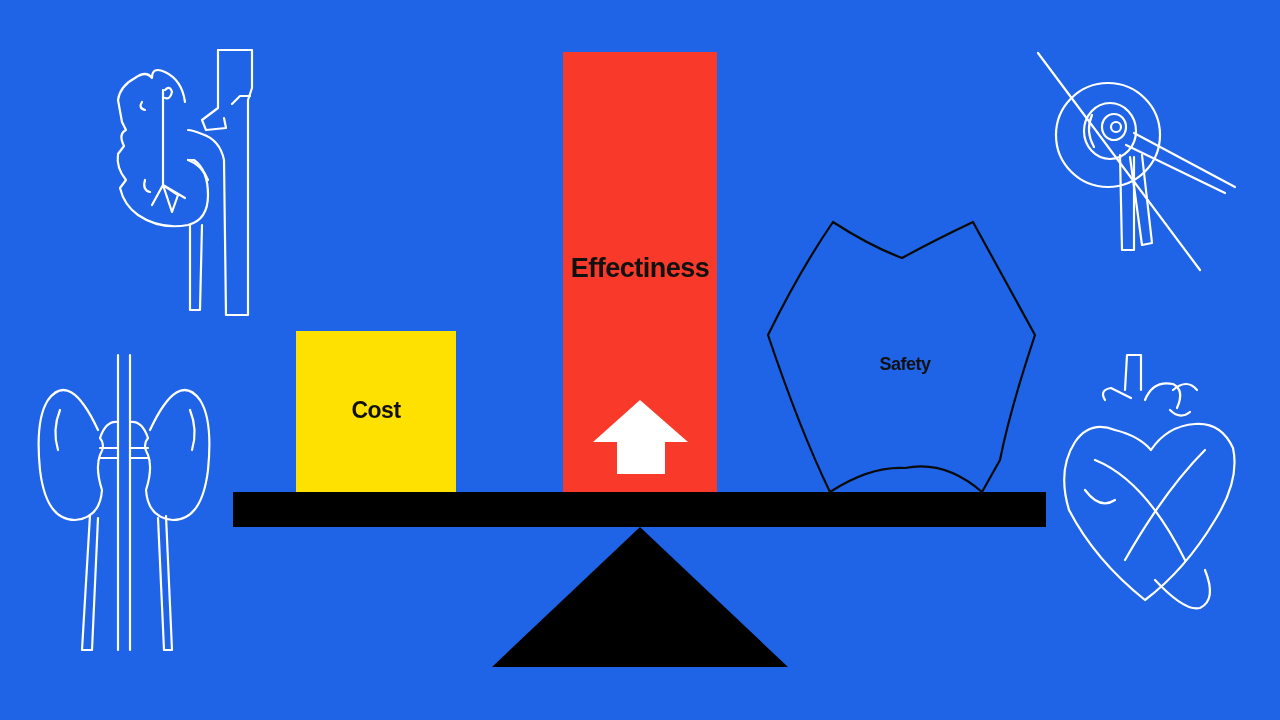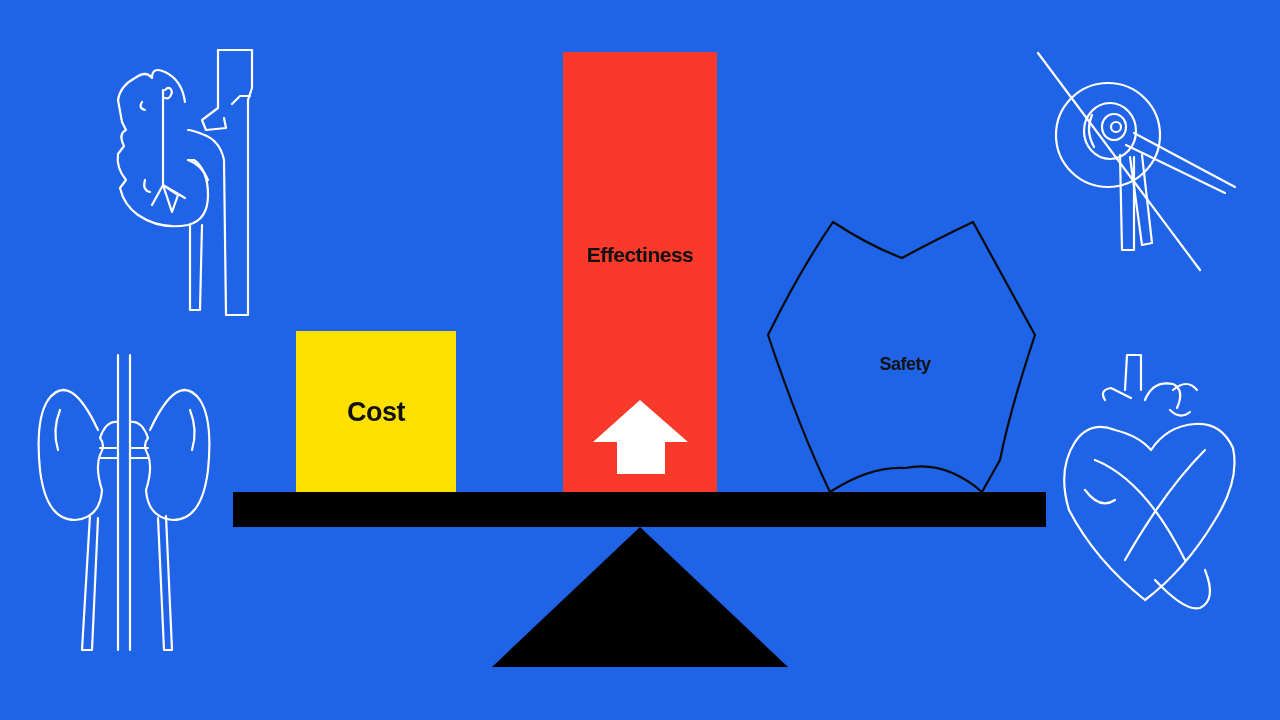--- a/index.html
+++ b/index.html
@@ -66,25 +66,25 @@
   <path d="M118 40 Q132 28 142 40"></path>
   <path d="M60 80 Q35 70 20 92 Q2 120 14 160 Q40 210 90 250 Q130 220 160 170 Q185 130 178 98 Q166 72 140 74 Q112 76 96 100 Q84 86 60 80"></path>
   <path d="M40 110 Q90 130 130 210"></path>
   <path d="M150 100 Q110 140 70 210"></path>
   <path d="M100 230 Q130 262 145 258 Q162 250 150 220"></path>
   <path d="M30 140 Q45 160 60 150"></path>
   <path d="M115 60 Q125 70 135 62"></path>
 </svg>
 
 <div class="abs" style="left:296px;top:331px;width:160px;height:162px;background:#ffe100;">
-  <div class="label" style="top:66px;font-size:27px;">Cost</div>
+  <div class="label" style="top:66px;font-size:23px;">Cost</div>
 </div>
 
 <div class="abs" style="left:563px;top:52px;width:154px;height:441px;background:#f93a2a;">
-  <div class="label" style="top:191px;font-size:21px;">Effectiness</div>
+  <div class="label" style="top:201px;font-size:27px;">Effectiness</div>
   <svg class="abs" style="left:30px;top:348px" width="95" height="76" viewBox="0 0 95 76">
     <polygon points="47,0 95,42 72,42 72,74 24,74 24,42 0,42" fill="#ffffff"></polygon>
   </svg>
 </div>
 
 <svg class="abs" style="left:760px;top:210px" width="290" height="290" viewBox="0 0 290 290">
   <path d="M73 12 Q110 36 142 48 Q175 30 213 12 Q245 70 275 125 Q250 200 240 250 L222 282 Q185 250 145 258 Q110 256 70 282 Q40 220 8 125 Q40 60 73 12 Z" fill="none" stroke="#0a0a0a" stroke-width="2.2" stroke-linejoin="round"></path>
 </svg>
 <div class="abs label" style="left:760px;width:290px;right:auto;top:354px;font-size:18px;">Safety</div>
 

